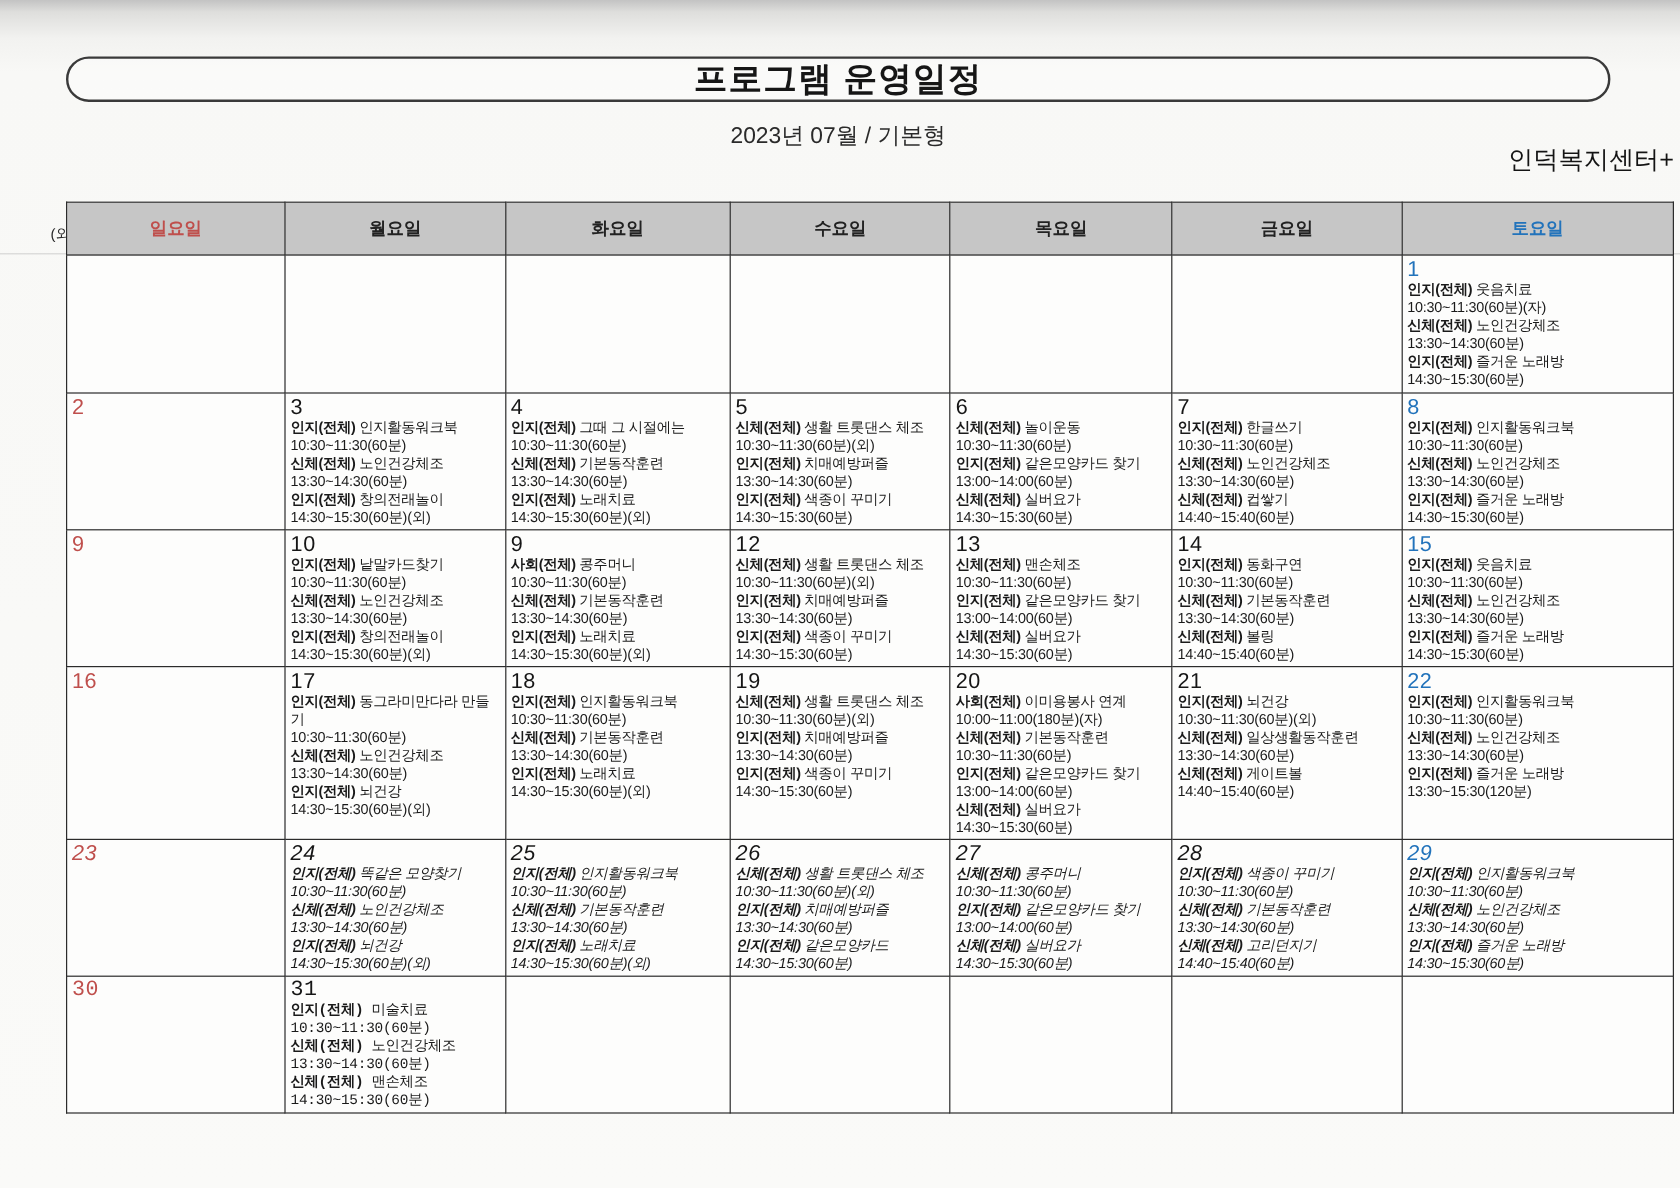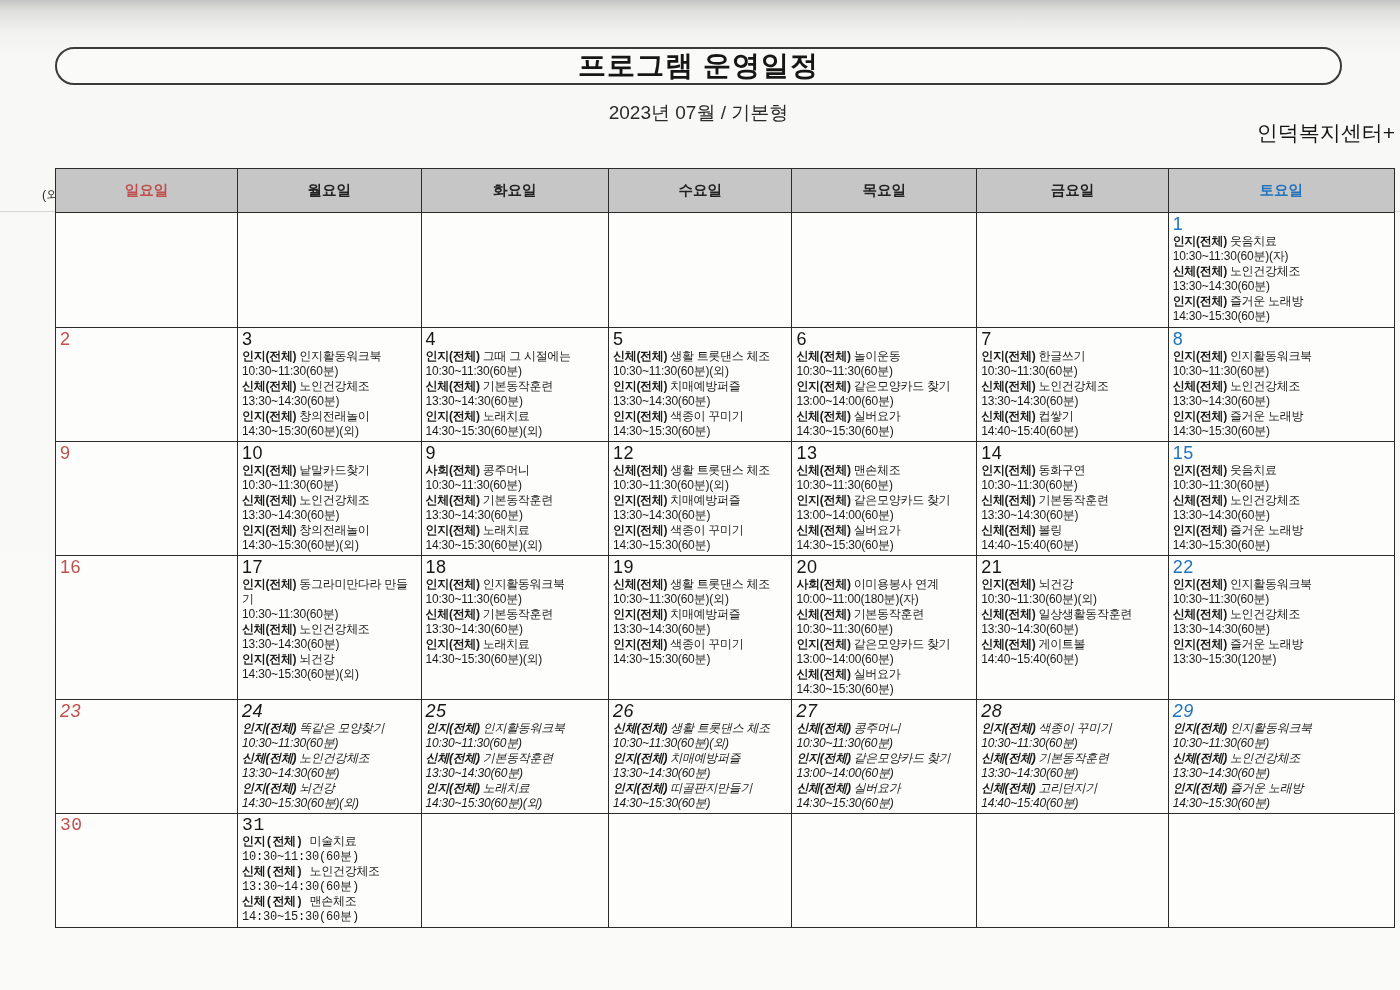--- a/index.html
+++ b/index.html
@@ -329,21 +329,21 @@
           <div class="entry-time">13:30~14:30(60분)</div>
           <div class="entry-title"><span class="cat">인지(전체)</span><span> 노래치료</span></div>
           <div class="entry-time">14:30~15:30(60분)(외)</div>
         </td>
         <td>
           <div class="daynum">26</div>
           <div class="entry-title"><span class="cat">신체(전체)</span><span> 생활 트롯댄스 체조</span></div>
           <div class="entry-time">10:30~11:30(60분)(외)</div>
           <div class="entry-title"><span class="cat">인지(전체)</span><span> 치매예방퍼즐</span></div>
           <div class="entry-time">13:30~14:30(60분)</div>
-          <div class="entry-title"><span class="cat">인지(전체)</span><span> 띠골판지만들기</span></div>
+          <div class="entry-title"><span class="cat">인지(전체)</span><span> 같은모양카드</span></div>
           <div class="entry-time">14:30~15:30(60분)</div>
         </td>
         <td>
           <div class="daynum">27</div>
           <div class="entry-title"><span class="cat">신체(전체)</span><span> 콩주머니</span></div>
           <div class="entry-time">10:30~11:30(60분)</div>
           <div class="entry-title"><span class="cat">인지(전체)</span><span> 같은모양카드 찾기</span></div>
           <div class="entry-time">13:00~14:00(60분)</div>
           <div class="entry-title"><span class="cat">신체(전체)</span><span> 실버요가</span></div>
           <div class="entry-time">14:30~15:30(60분)</div>

